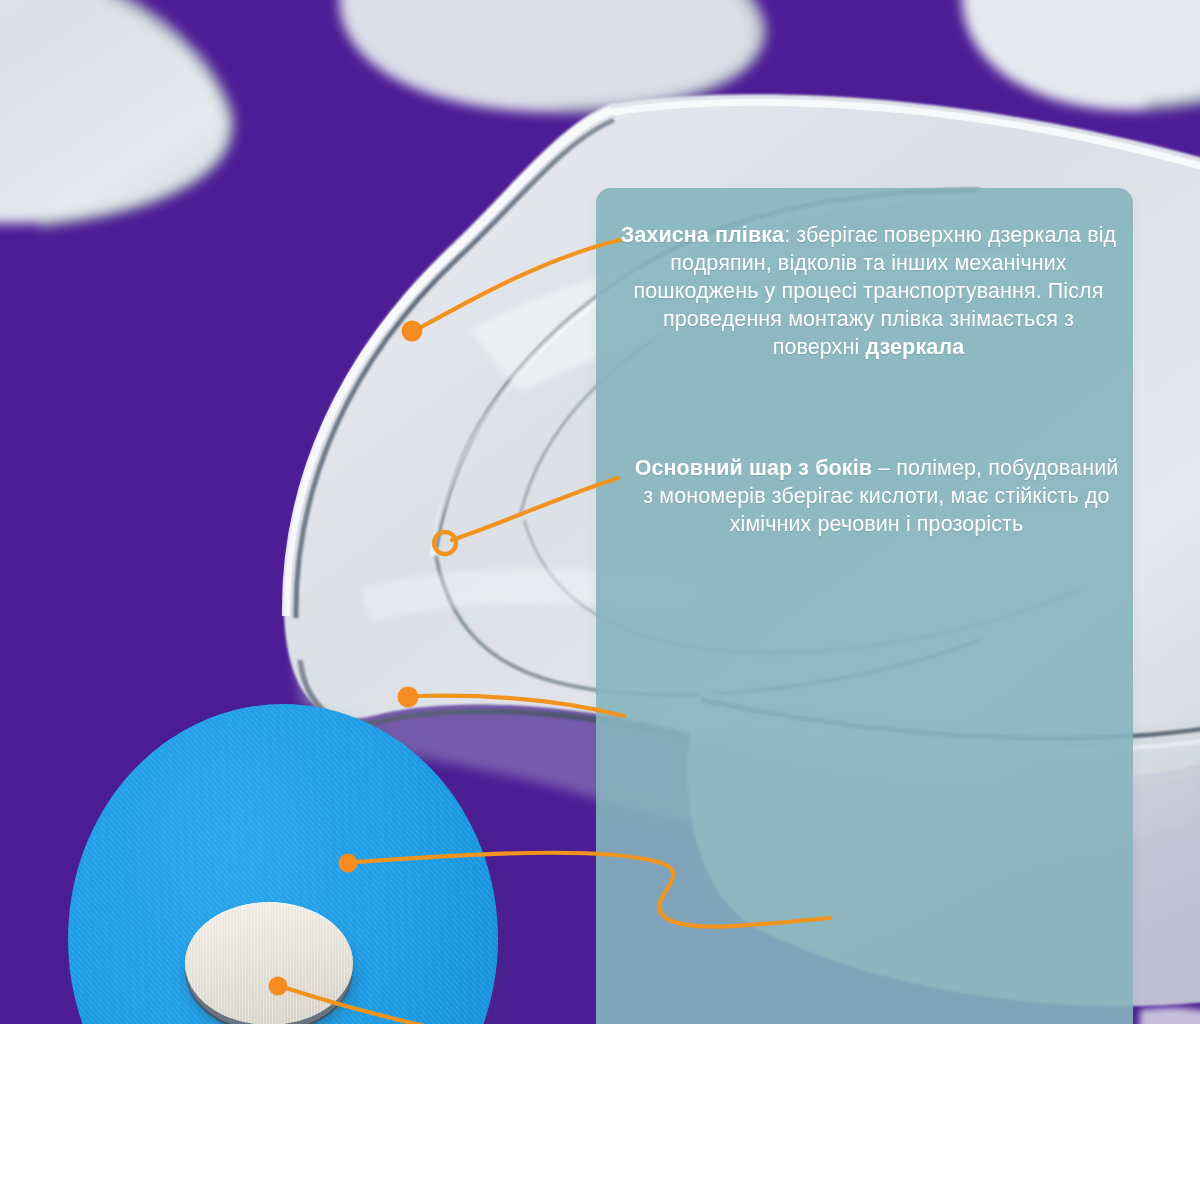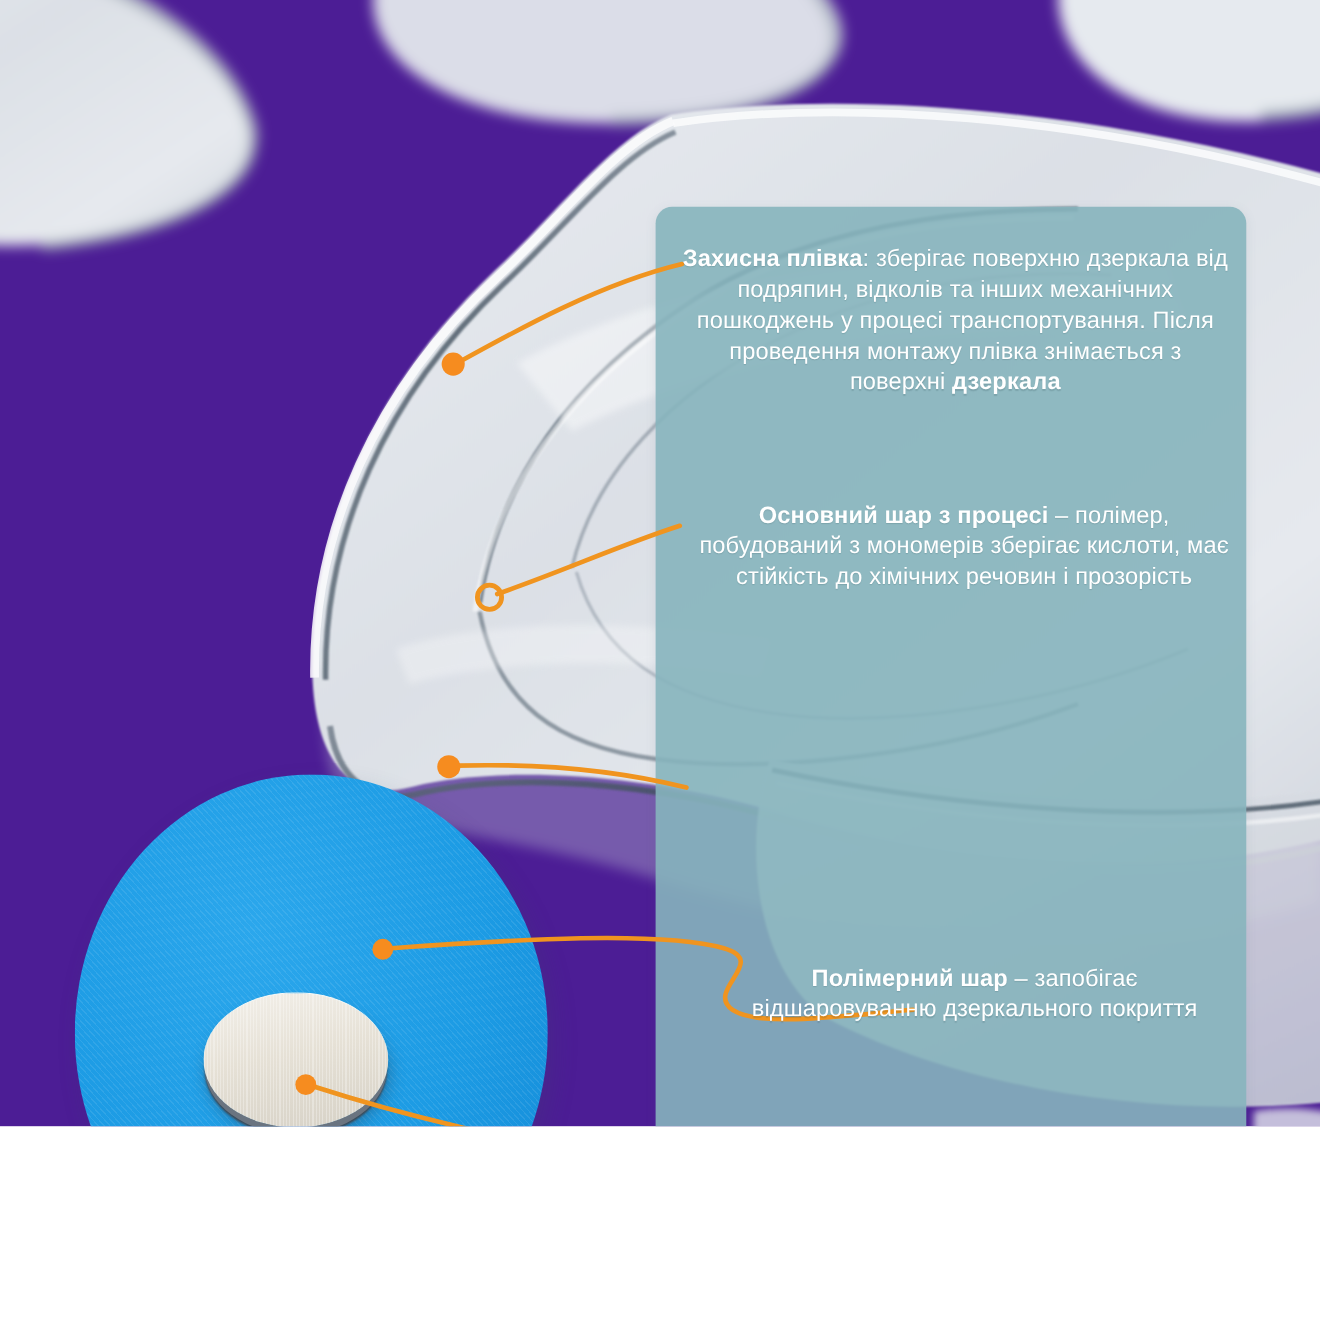--- a/index.html
+++ b/index.html
@@ -226,22 +226,19 @@
       <circle cx="348" cy="863" r="9.5" fill="#F68C1F"></circle>
       <circle cx="278" cy="986" r="9.5" fill="#F68C1F"></circle>
     </g>
   </svg>
 
   <div class="block" id="block-0">
     <span class="lead">Захисна плівка</span><span>:</span><span> зберігає поверхню дзеркала від подряпин, відколів та інших механічних пошкоджень у процесі транспортування. Після проведення монтажу плівка знімається з поверхні </span><b>дзеркала</b>
   </div>
 
   <div class="block" id="block-1">
-    <span class="lead">Основний шар з процесі</span><span></span><span> – полімер, побудований з мономерів зберігає кислоти, має стійкість до хімічних речовин і прозорість</span>
-  </div>
-
-
-  <div class="block" id="block-3">
-    <span class="lead">Полімерний шар</span><span></span><span> – запобігає відшаровуванню дзеркального покриття</span>
-  </div>
+    <span class="lead">Основний шар з боків</span><span></span><span> – полімер, побудований з мономерів зберігає кислоти, має стійкість до хімічних речовин і прозорість</span>
+  </div>
+
+
 
 
 </div>
 
 </body></html>

